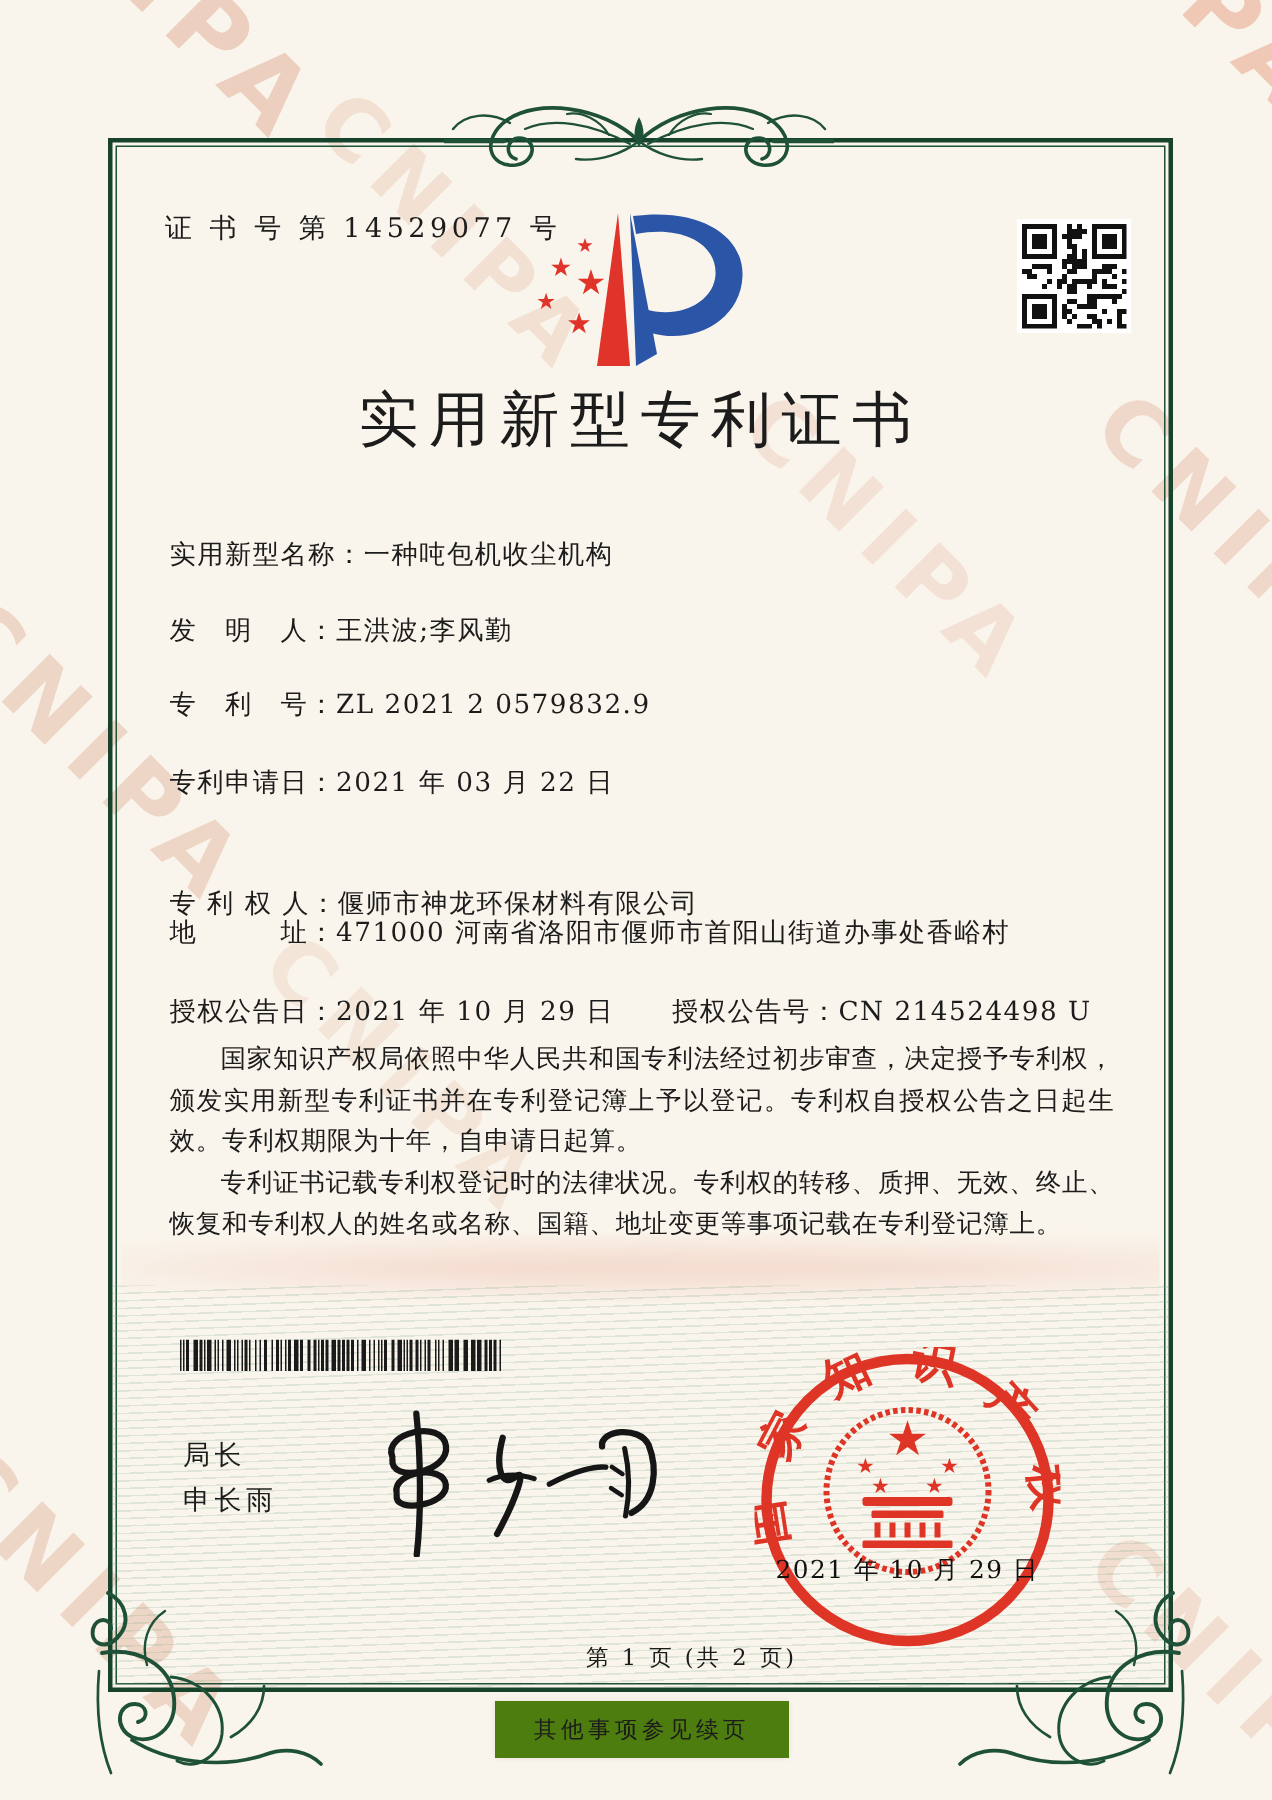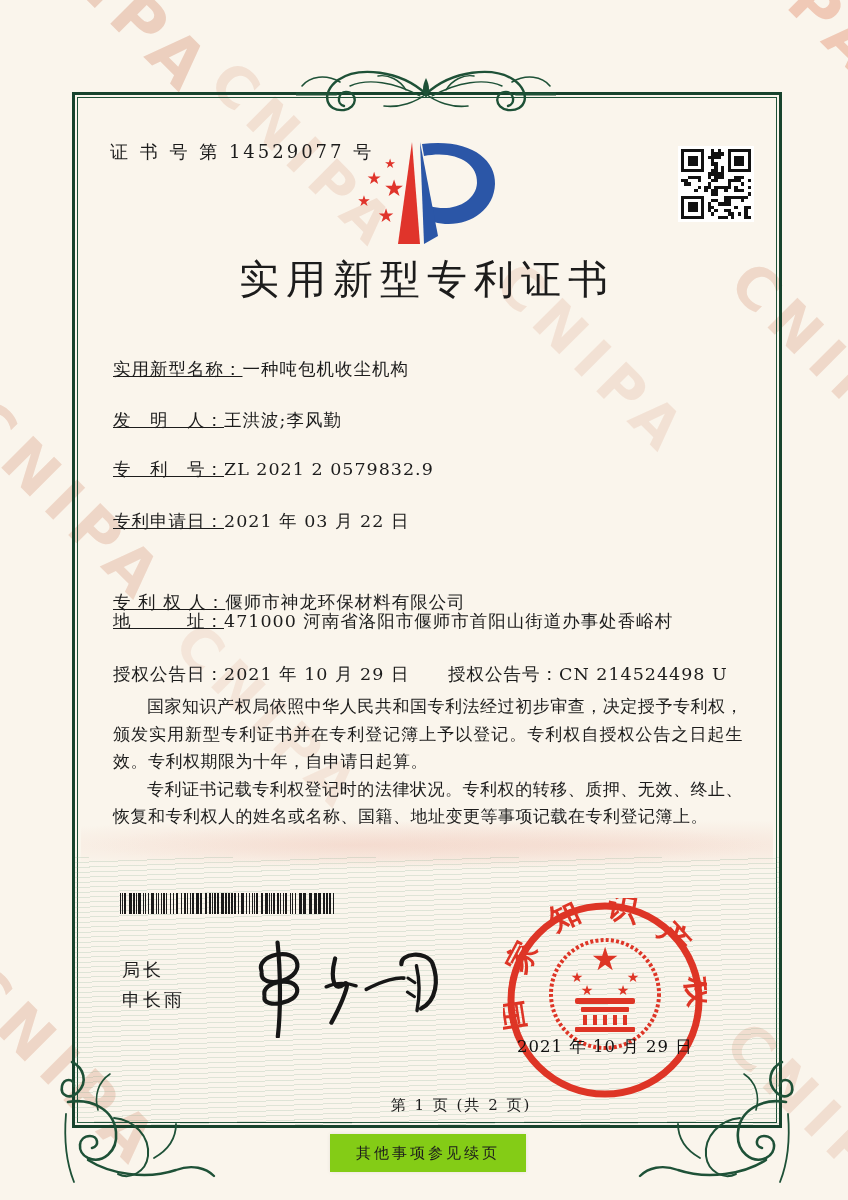--- a/index.html
+++ b/index.html
@@ -38,42 +38,42 @@
   }
   .ornament{position:absolute; z-index:2; pointer-events:none;}
   
   .abs{position:absolute; z-index:2;}
   .cert-no{left:110px; top:140px; font-size:18px; letter-spacing:3px;}
   .title{
     left:72px; top:252px; width:710px; text-align:center;
     font-size:40px; font-weight:normal; letter-spacing:7px;
   }
   .row{left:113px; width:650px; font-size:17.5px; letter-spacing:1px; white-space:nowrap;}
-  .row .flabel{display:inline-block;text-decoration:underline;}
+  .row .flabel{display:inline-block;}
   .grant2{position:absolute; left:335px; top:0; white-space:nowrap;}
   .paras{
     left:113px; top:693px; width:630px; font-size:17px; line-height:27.5px;
     text-align:justify; letter-spacing:0.5px;
   }
   .paras p{margin:0; text-indent:2em;}
   .barcode{left:120px; top:893px; z-index:2;}
   .signer{left:122px; font-size:18px; letter-spacing:3px;}
   .signature{left:250px; top:928px; z-index:2;}
   .seal{left:503px; top:898px; width:204px; height:204px; z-index:3; opacity:0.95;}
   .seal-date{
     left:517px; top:1036px; width:200px; z-index:4;
     font-size:16.5px; letter-spacing:1px; color:#111; white-space:nowrap;
   }
   .page-footer{
     left:72px; top:1096px; width:778px; text-align:center;
     font-size:15px; letter-spacing:2px; z-index:2;
   }
   .note-box{
     left:330px; top:1134px; width:196px; height:38px; z-index:2;
-    background:#84cc16; box-shadow:0 0 4px rgba(0,0,0,0.08);
+    background:#4d7c0f; box-shadow:0 0 4px rgba(0,0,0,0.08);
     display:flex; align-items:center; justify-content:center;
     font-size:15px; letter-spacing:3px;
   }
   .qr{
     left:678px; top:146px; width:76px; height:76px; background:#fff;
     padding:3px; box-sizing:border-box; z-index:2;
   }
 </style>
 </head>
 <body>

